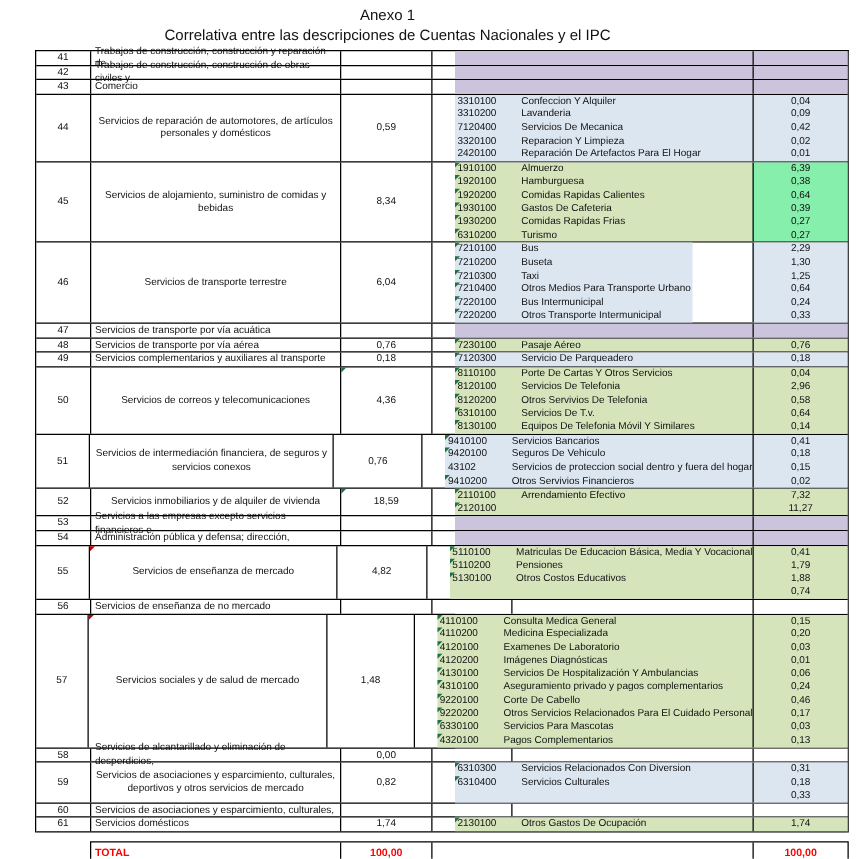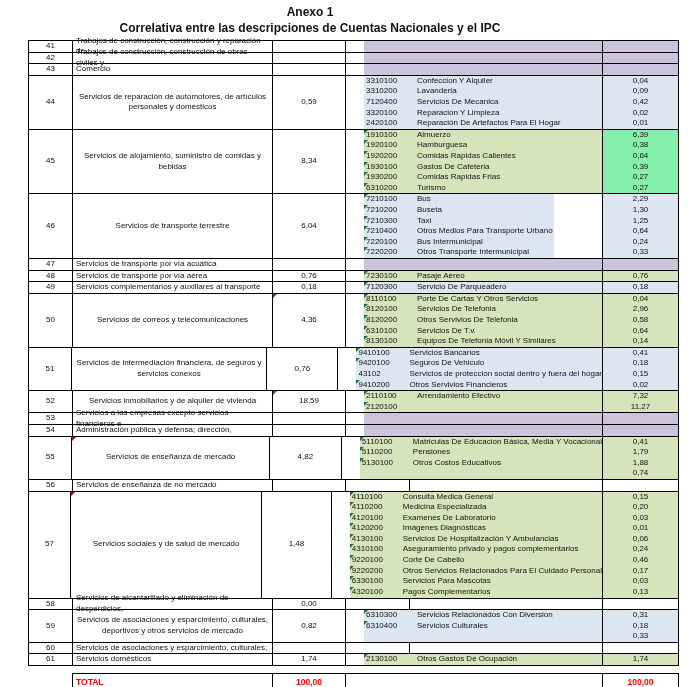--- a/index.html
+++ b/index.html
@@ -1,17 +1,17 @@
 <!DOCTYPE html>
 <html><head>
 <meta charset="utf-8">
 <style>
   html,body{margin:0;padding:0;background:#fff;}
   body{width:692px;height:687px;position:relative;font-family:"Liberation Sans",sans-serif;color:#111;overflow:hidden;}
-  .hdr{width:620px;text-align:center;font-weight:bold;font-size:12px;line-height:14px;}
+  .hdr{width:620px;text-align:center;font-weight:normal;font-size:12px;line-height:14px;}
   #title{margin-top:5px;}
   #subtitle{margin-top:2px;}
   #table{position:absolute;left:28px;top:40px;width:649px;border:1px solid #000;border-bottom:none;}
   .band{display:flex;border-bottom:1px solid #000;align-items:stretch;}
   .c{box-sizing:border-box;font-size:8px;line-height:10.6px;}
   .num{width:44px;border-right:1px solid #000;display:flex;align-items:center;justify-content:center;}
   .desc{width:200px;border-right:1px solid #000;display:flex;align-items:center;padding:0 3px;position:relative;}
   .desc.center{justify-content:center;text-align:center;}
   .val{width:73px;border-right:1px solid #000;display:flex;align-items:center;justify-content:center;position:relative;}
   .right{flex:1;display:flex;padding-left:18px;}

